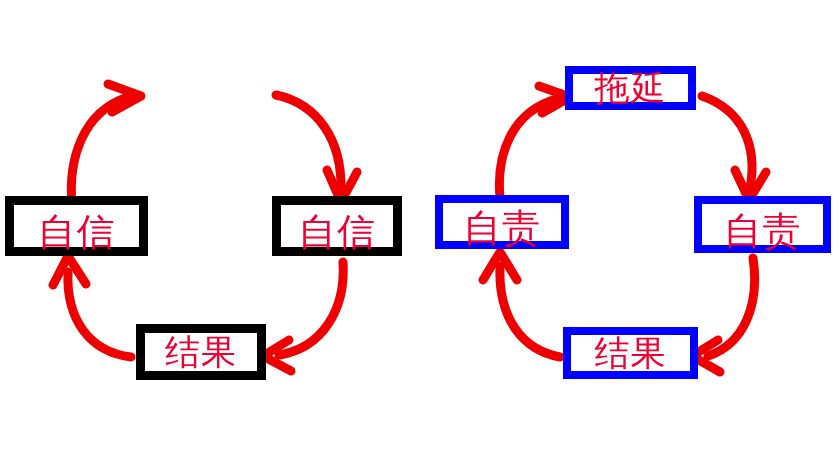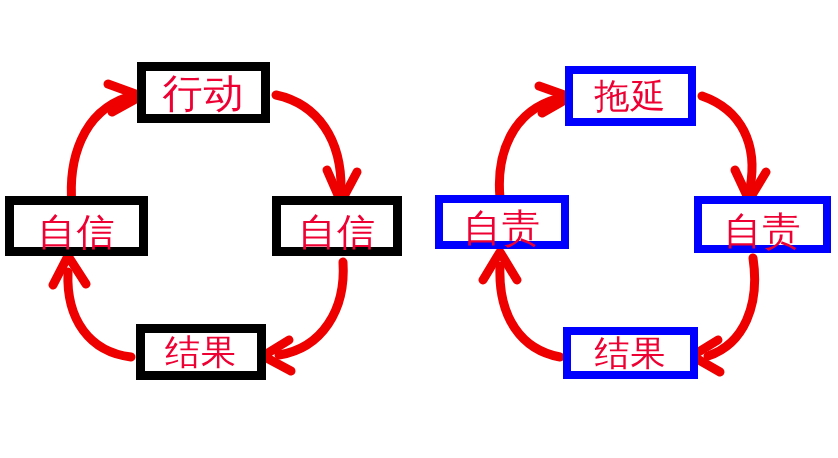--- a/index.html
+++ b/index.html
@@ -52,21 +52,21 @@
 
   
   .n-black { border: 9px solid #000000; }
   .n-blue  { border: 8px solid #0000ff; }
 
   #node-l-top    { left: 137px; top: 62px;  width: 133px; height: 61px; }
   #node-l-right  { left: 272px; top: 196px; width: 130px; height: 60px; }
   #node-l-bottom { left: 136px; top: 324px; width: 130px; height: 56px; }
   #node-l-left   { left: 5px;   top: 196px; width: 143px; height: 60px; }
 
-  #node-r-top    { left: 145px; top: 66px;  width: 131px; height: 60px; }
+  #node-r-top    { left: 145px; top: 66px;  width: 131px; height: 44px; }
   #node-r-right  { left: 274px; top: 196px; width: 137px; height: 57px; }
   #node-r-bottom { left: 143px; top: 327px; width: 135px; height: 52px; }
   #node-r-left   { left: 15px;  top: 195px; width: 134px; height: 54px; }
 
   .lbl-xl { font-size: 40px; }
   .lbl-lg { font-size: 38px; margin-top: 12px; }
   .lbl-md { font-size: 35px; }
 </style>
 </head>
 <body>
@@ -91,23 +91,20 @@
         <path d="M 343,262 C 346,310 322,348 279,355" stroke="#ee0000" stroke-width="9" fill="none" stroke-linecap="round"></path>
         <path d="M 289,340 L 263,356 L 291,371" stroke="#ee0000" stroke-width="9" fill="none" stroke-linecap="round" stroke-linejoin="round"></path>
       </g>
 
       <g>
         <path d="M 131,357 C 90,352 66,320 68,272" stroke="#ee0000" stroke-width="9" fill="none" stroke-linecap="round"></path>
         <path d="M 53,285 L 68,256 L 86,284" stroke="#ee0000" stroke-width="9" fill="none" stroke-linecap="round" stroke-linejoin="round"></path>
       </g>
     </svg>
 
-    <div class="node n-black" id="node-l-top" style="border-color: rgb(0, 0, 0);">
-      <span class="label lbl-xl" style="color: rgb(238, 0, 51);">行动</span>
-    </div>
     <div class="node n-black" id="node-l-right" style="border-color: rgb(0, 0, 0);">
       <span class="label lbl-lg" style="color: rgb(238, 0, 51);">自信</span>
     </div>
     <div class="node n-black" id="node-l-bottom" style="border-color: rgb(0, 0, 0);">
       <span class="label lbl-md" style="color: rgb(238, 0, 51);">结果</span>
     </div>
     <div class="node n-black" id="node-l-left" style="border-color: rgb(0, 0, 0);">
       <span class="label lbl-lg" style="color: rgb(238, 0, 51);">自信</span>
     </div>
   </div>

